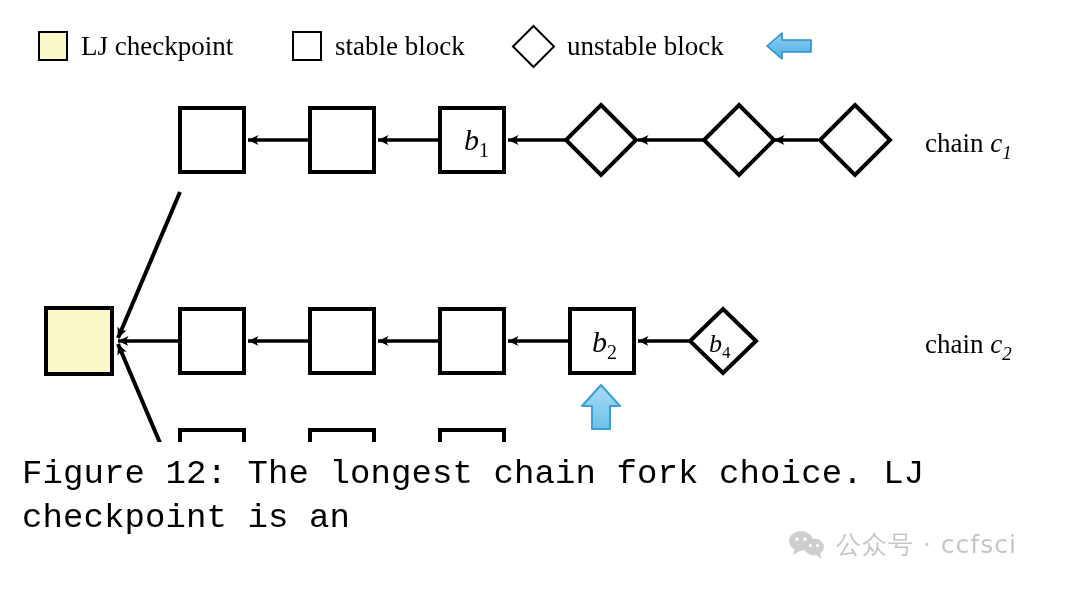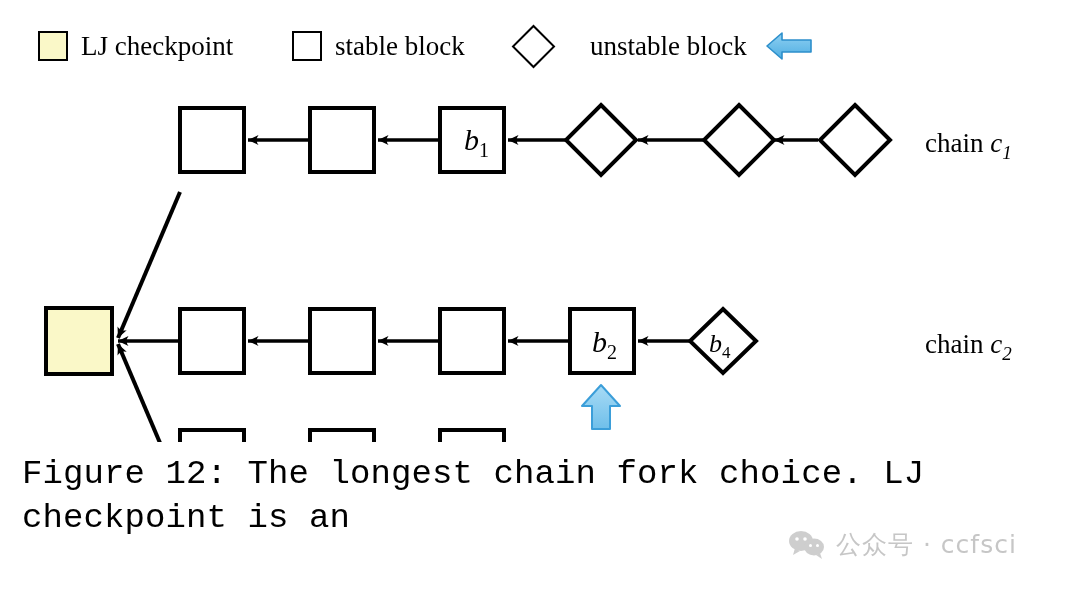--- a/index.html
+++ b/index.html
@@ -12,21 +12,21 @@
   .legend-item{position:absolute;display:flex;align-items:center;height:44px;}
   .legend-label{font-size:27px;line-height:1;white-space:nowrap;
                 font-family:"Liberation Serif","DejaVu Serif",serif;}
   .sw-square{width:30px;height:30px;border:2.5px solid #000;box-sizing:border-box;margin-right:13px;}
   .sw-diamond{width:31px;height:31px;border:2.5px solid #000;box-sizing:border-box;
               transform:rotate(45deg);margin-right:18px;}
   .sw-arrow{margin-right:12px;display:block;}
 
   .lg1{left:38px;top:0;}
   .lg2{left:292px;top:0;}
-  .lg3{left:518px;top:0;gap:23px;}
+  .lg3{left:518px;top:0;}
   .lg4{left:766px;top:0;}
 
   
   #diagram{position:absolute;left:0;top:82px;}
   .blk-label{font-size:30px;font-style:italic;
              font-family:"Liberation Serif","DejaVu Serif",serif;}
   .blk-sub{font-size:20px;font-style:normal;}
   .chain-label{font-size:27px;font-family:"Liberation Serif","DejaVu Serif",serif;}
   .chain-label .it{font-style:italic;}
   .chain-label .sub{font-size:19px;font-style:italic;}

